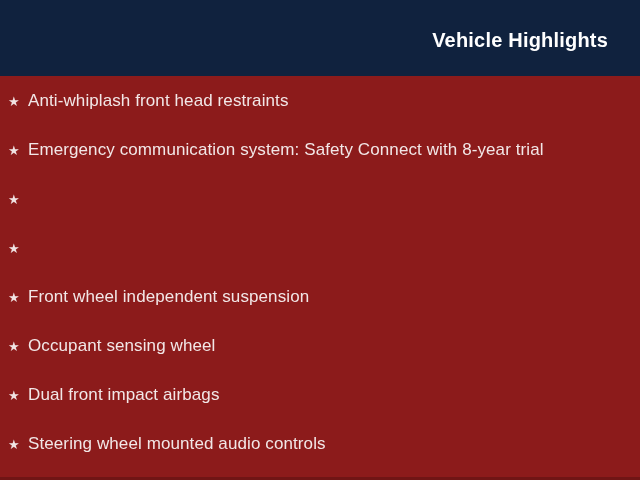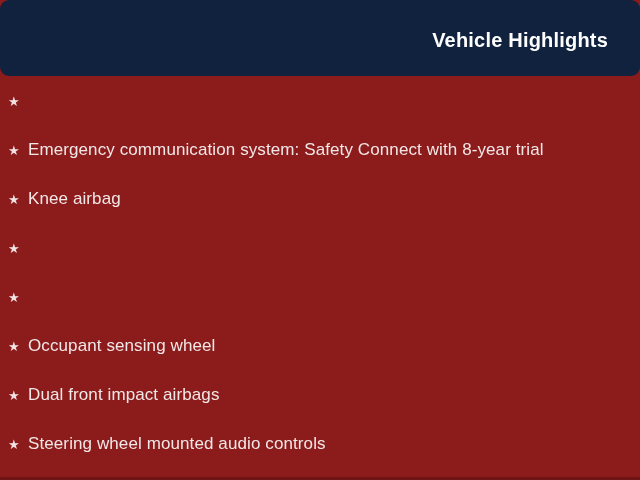--- a/index.html
+++ b/index.html
@@ -22,21 +22,20 @@
     overflow: hidden;
   }
   .header {
     position: absolute;
     left: 0;
     top: 0;
     width: 640px;
     height: 76px;
     background: #10223e;
     box-sizing: border-box;
-    border-radius: 9px;
   }
   .header-title {
     position: absolute;
     right: 32px;
     top: 29px;
     font-size: 20px;
     font-weight: bold;
     color: #ffffff;
     letter-spacing: 0.2px;
     line-height: 22px;
@@ -101,38 +100,39 @@
 
   <div class="header">
     <div class="header-title">Vehicle Highlights</div>
   </div>
 
   <div class="body-area">
     <ul class="list">
 
       <li class="list-item">
         <span class="bullet">★</span>
+        <span class="item-text">Anti-whiplash front head restraints</span>
       </li>
 
       <li class="list-item">
         <span class="bullet">★</span>
         <span class="item-text">Emergency communication system: Safety Connect with 8-year trial</span>
       </li>
 
       <li class="list-item">
         <span class="bullet">★</span>
-        <span class="item-text">Knee airbag</span>
       </li>
 
       <li class="list-item">
         <span class="bullet">★</span>
       </li>
 
       <li class="list-item">
         <span class="bullet">★</span>
+        <span class="item-text">Front wheel independent suspension</span>
       </li>
 
       <li class="list-item">
         <span class="bullet">★</span>
         <span class="item-text">Occupant sensing wheel</span>
       </li>
 
       <li class="list-item">
         <span class="bullet">★</span>
         <span class="item-text">Dual front impact airbags</span>

